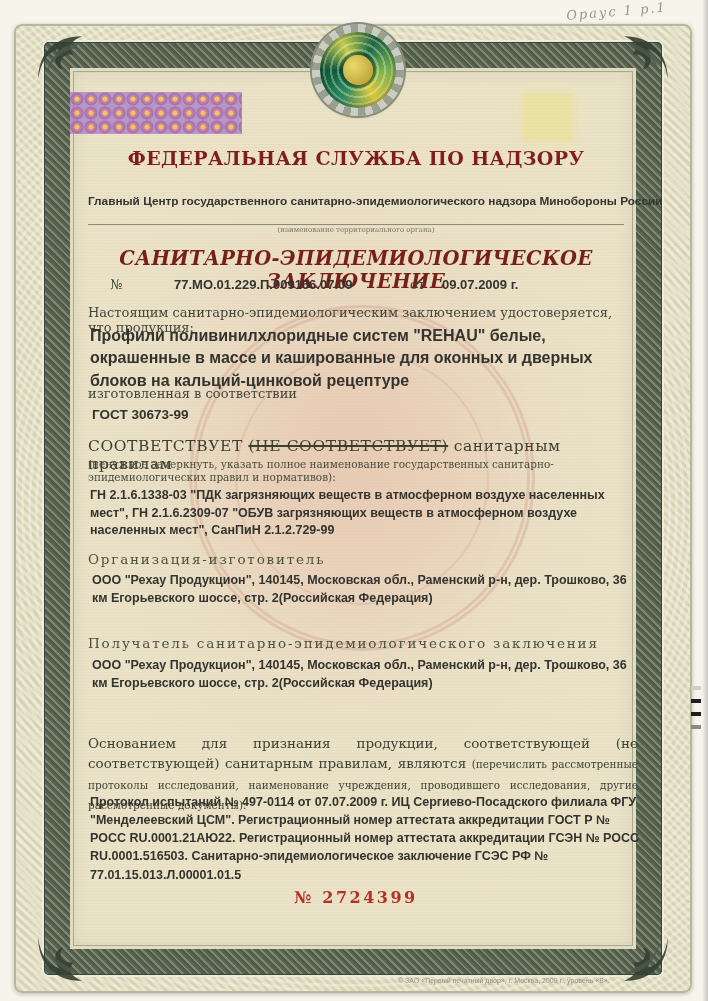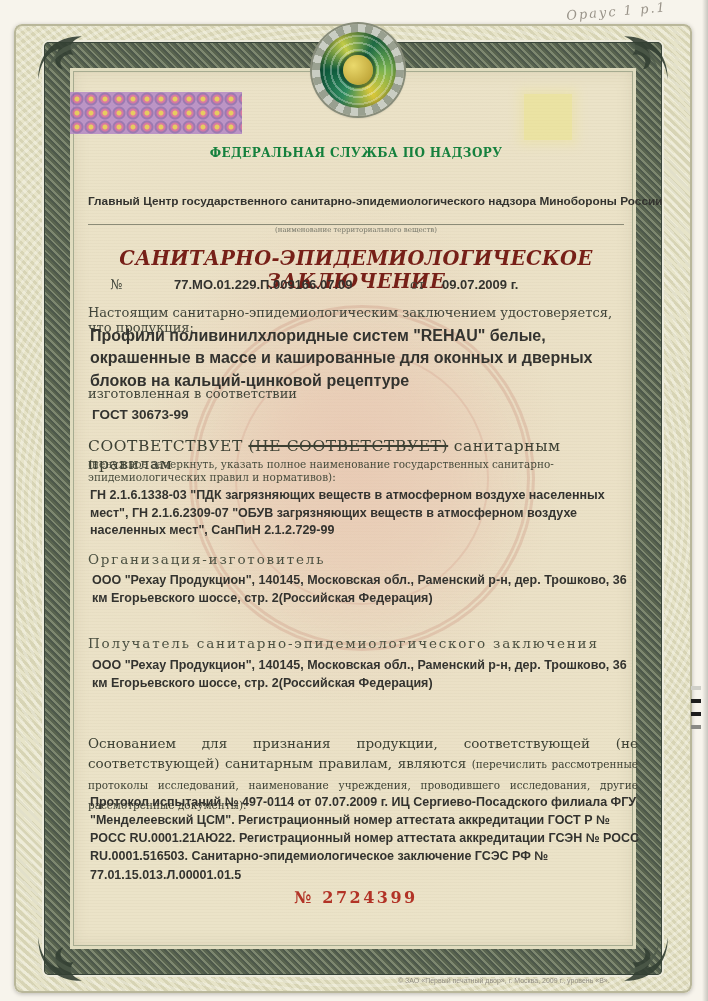--- a/index.html
+++ b/index.html
@@ -61,22 +61,22 @@
         background-size:14px 14px;}
   .latent{position:absolute;left:524px;top:94px;width:48px;height:46px;z-index:5;
         background:#ece486;opacity:.55;box-shadow:0 0 10px 5px rgba(236,228,134,.55);}
   .regmarks{position:absolute;right:7px;top:686px;z-index:7;}
   .regmarks div{width:10px;height:4px;margin-bottom:9px;}
 
   
   .t{position:absolute;z-index:4;}
   .serif{font-family:"DejaVu Serif",serif;color:#41453a;}
   .sans{font-family:"Liberation Sans","DejaVu Sans",sans-serif;font-weight:bold;color:#33332f;}
-  .agency{left:88px;top:146px;width:536px;text-align:center;font-weight:bold;font-size:12px;
-        line-height:1.3;color:#15803d;letter-spacing:.4px;}
+  .agency{left:88px;top:146px;width:536px;text-align:center;font-weight:bold;font-size:19px;
+        line-height:1.3;color:#7f1d1d;letter-spacing:.4px;}
   .center-name{left:88px;top:194px;width:568px;text-align:center;font-size:11.8px;white-space:nowrap;}
   .rule{left:88px;top:224px;width:536px;border-top:1px solid #8b8b77;}
   .org-caption{left:88px;top:226px;width:536px;text-align:center;font-size:7px;color:#77776a;}
   .doc-title{left:80px;top:247px;width:552px;text-align:center;font-weight:bold;font-size:19.5px;
         color:#772018;letter-spacing:.4px;font-style:italic;}
   .numrow{left:88px;top:277px;width:545px;height:20px;font-size:13px;}
   .numrow .no{position:absolute;left:22px;}
   .numrow .num{position:absolute;left:86px;font-size:13px;}
   .numrow .ot{position:absolute;left:322px;}
   .numrow .date{position:absolute;left:354px;font-size:13px;}
@@ -144,21 +144,21 @@
     <div style="background:#8a8a85"></div>
   </div>
 
   <div class="t handnote">Ораус 1 р.1</div>
 
   <div class="t serif agency">
     <div>ФЕДЕРАЛЬНАЯ СЛУЖБА ПО НАДЗОРУ</div>
   </div>
   <div class="t sans center-name">Главный Центр государственного санитарно-эпидемиологического надзора Минобороны России</div>
   <div class="t rule"></div>
-  <div class="t serif org-caption">(наименование территориального веществ)</div>
+  <div class="t serif org-caption">(наименование территориального органа)</div>
 
   <div class="t serif doc-title">САНИТАРНО-ЭПИДЕМИОЛОГИЧЕСКОЕ ЗАКЛЮЧЕНИЕ</div>
   <div class="t numrow">
     <span class="serif no">№</span>
     <span class="sans num">77.МО.01.229.П.009166.07.09</span>
     <span class="serif ot">от</span>
     <span class="sans date">09.07.2009 г.</span>
   </div>
 
   <div class="t serif intro">Настоящим санитарно-эпидемиологическим заключением удостоверяется, что продукция:</div>

